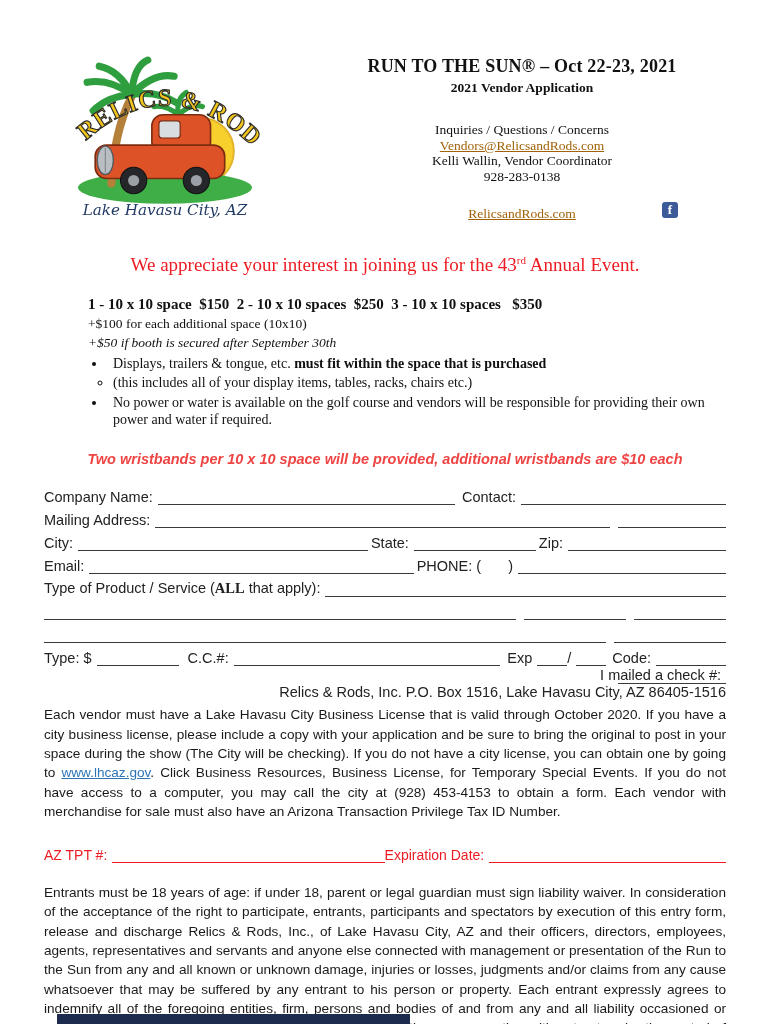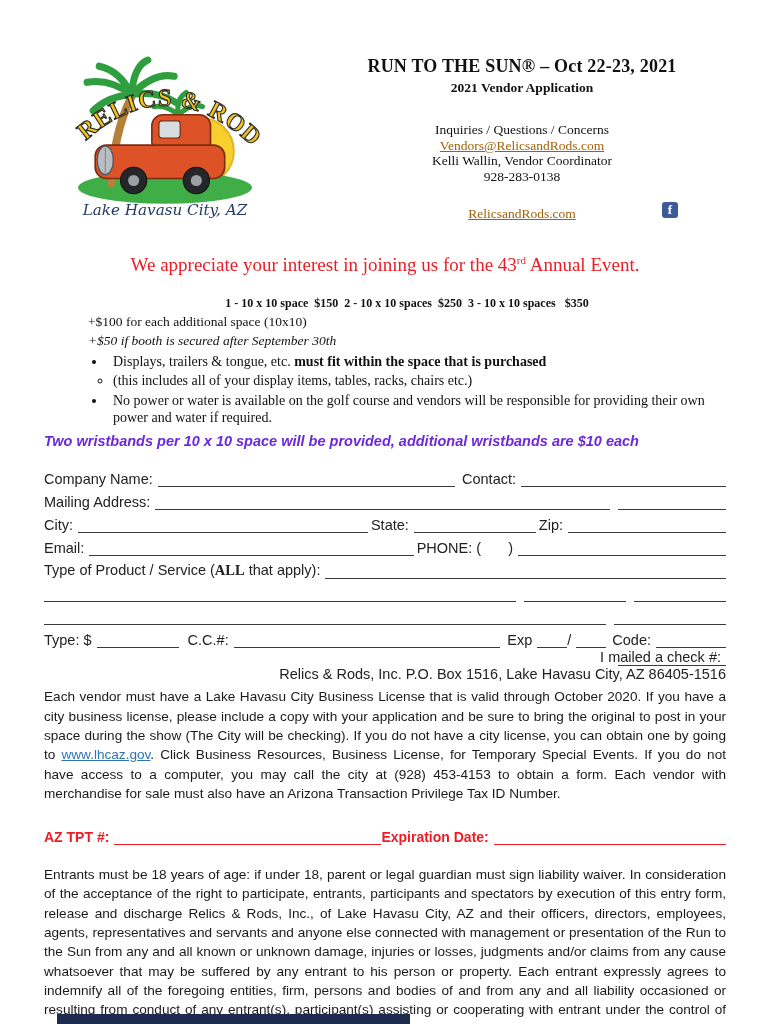--- a/index.html
+++ b/index.html
@@ -26,47 +26,47 @@
     font:bold 13px/16px "Liberation Serif", serif; text-align:center; display:inline-block;
   }
 
   
   .welcome { margin-top:26px; text-align:center; font-family:"Liberation Serif", serif;
              font-size:19px; color:#ed1c24; }
   .welcome sup { font-size:11px; }
 
   
   .pricing { font-family:"Liberation Serif", serif; color:#111; }
-  .price-line { margin:20px 0 0 44px; font-size:12px; font-weight:bold; white-space:pre-wrap;text-align:center; }
+  .price-line { margin:20px 0 0 44px; font-size:15px; font-weight:bold; white-space:pre-wrap; }
   .price-note { margin-left:44px; font-size:13.5px; margin-top:3px; }
   .price-note.italic { font-style:italic; }
   ul.bullets { margin:5px 0 0 63px; }
   ul.bullets > li { font-size:14px; line-height:16.5px; margin-top:4px; padding-left:6px; }
   ul.bullets ul { list-style:circle; }
   ul.bullets ul li { margin-top:2px; }
-  .wristbands { margin-top:7px; text-align:left; color:#6d28d9;
+  .wristbands { margin-top:23px; text-align:center; color:#ef4444;
                 font:bold italic 14.5px "Liberation Sans", sans-serif; }
 
   
   .formgrid { margin-top:16px; font-size:14.5px; color:#222; }
   .frow { display:flex; align-items:flex-end; height:22px; }
   .frow + .frow { margin-top:1px; }
   .flabel { white-space:nowrap; padding-right:5px; }
   .fline { border-bottom:1.4px solid #3a3a3a; height:18px; }
   .grow { flex:1; }
   .gap { width:8px; }
   .b { font-weight:bold;font-family:Liberation Serif, serif; }
   .mt6 { margin-top:6px; }
   .mt14 { margin-top:14px;flex-direction:column; }
   .check-text { padding-left:10px; white-space:nowrap; }
 
   
   .para { margin-top:16px; font-size:13.6px; line-height:19.3px; text-align:justify; color:#1a1a1a; }
   .tpt-row { margin-top:20px; display:flex; align-items:flex-end; height:22px;
-             color:#ed1c24; font-size:14px; font-weight:bold; }
+             color:#ed1c24; font-size:14px; font-weight:normal; }
   .tpt-row .fline { border-bottom-color:#ed1c24; }
 
   
   .page-sliver { position:absolute; left:57px; bottom:0; width:353px; height:10px; background:#1d2b4f; }
 
   
   .logo-arc-text { font-family:"Liberation Serif", serif; font-weight:bold; }
 </style>
 </head>
 <body>

